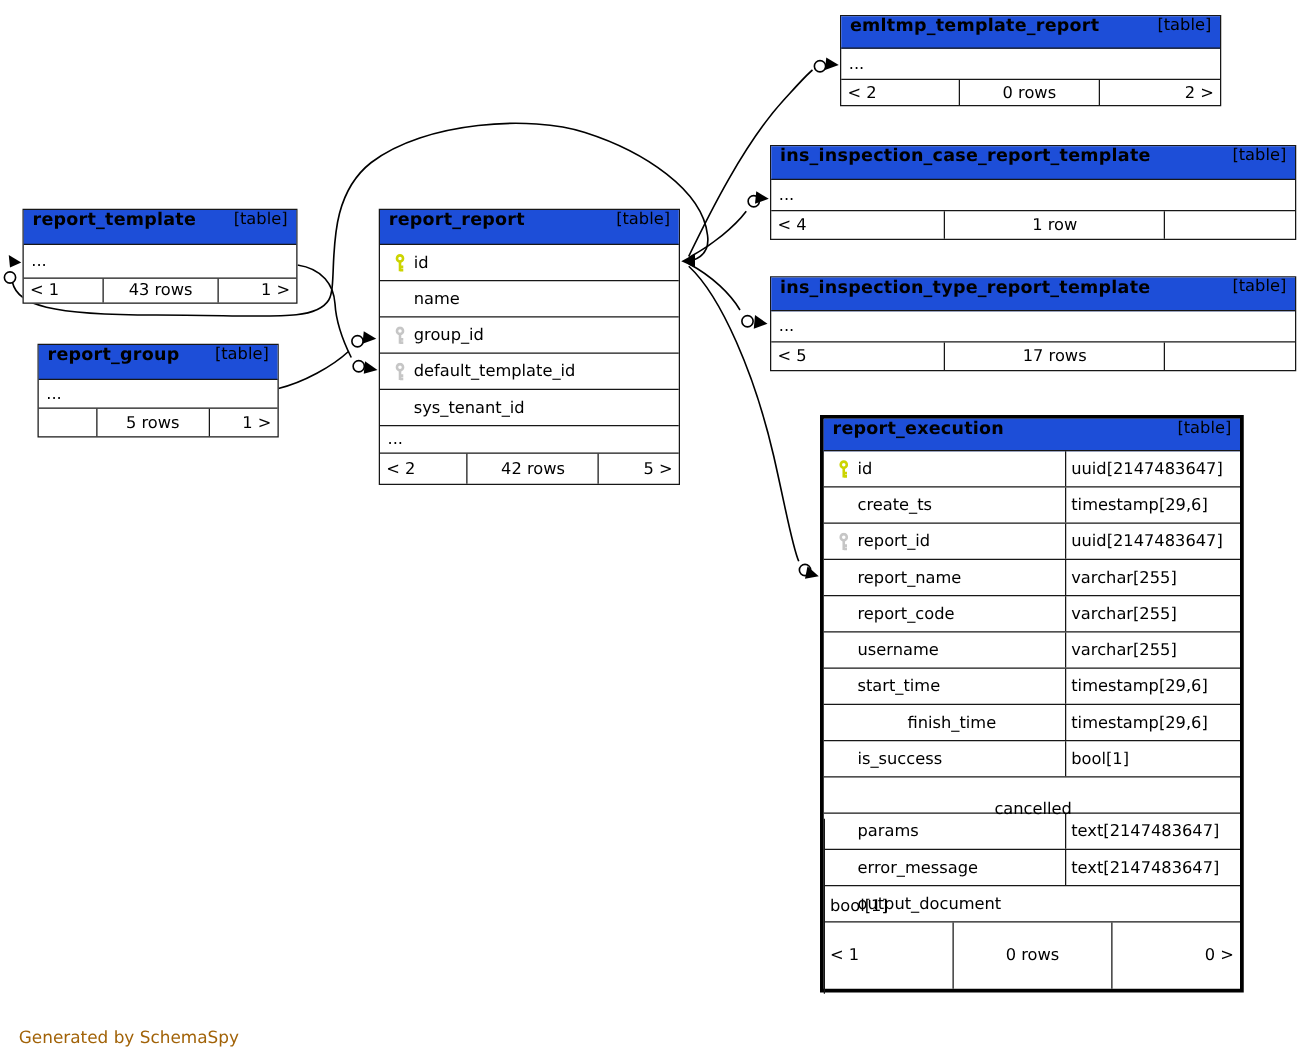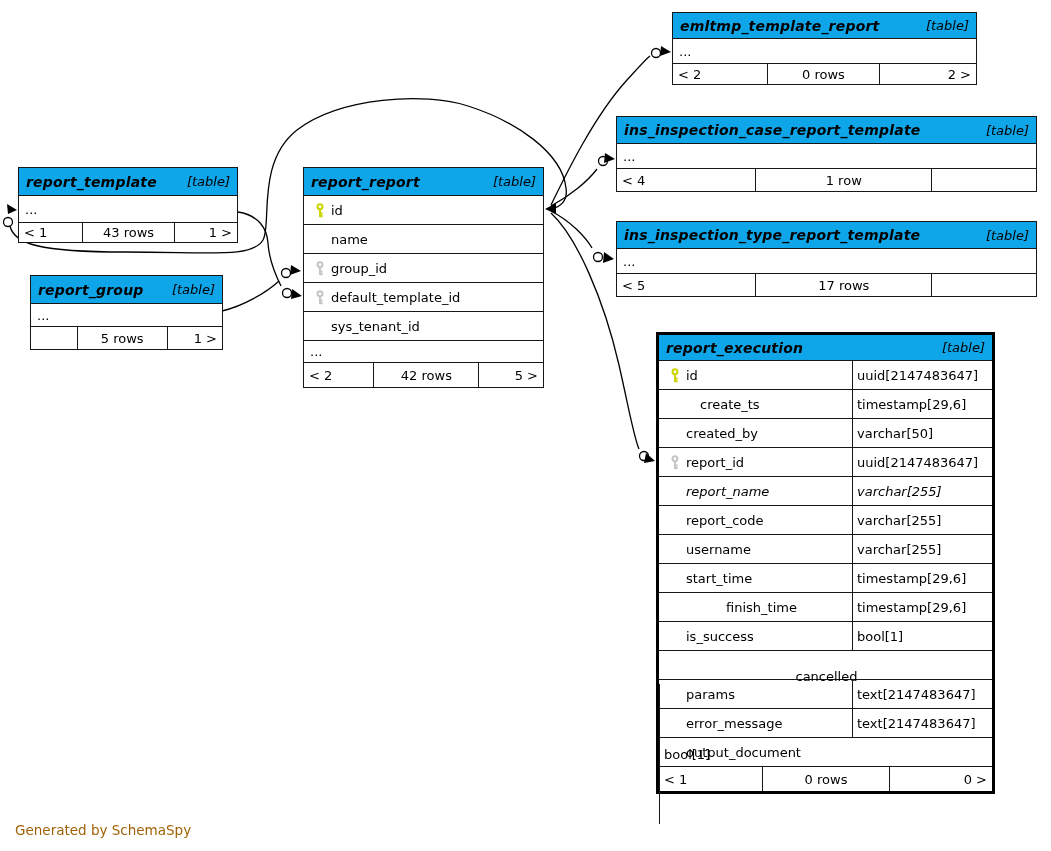--- a/index.html
+++ b/index.html
@@ -1,22 +1,22 @@
 <!DOCTYPE html>
 <html><head>
 <meta charset="utf-8">
 <style>
   html,body{margin:0;padding:0;background:#fff;}
   #canvas{position:relative;width:1051px;height:851px;background:#fff;overflow:hidden;
           font-family:"DejaVu Sans","Liberation Sans",sans-serif;color:#000;}
   .tbl{position:absolute;background:#fff;border:1.6px solid #171717;box-sizing:border-box;
        display:flex;flex-direction:column;font-size:13px;}
   .tbl.focal{border:3px solid #000;}
-  .tbl-hdr{background:#0ea5e9;display:flex;align-items:center;justify-content:space-between;
-           padding:0 7px;border-bottom:1.5px solid #171717;flex:0 0 auto;box-sizing:border-box;font-style:italic;}
+  .tbl-hdr{background:#1d4ed8;display:flex;align-items:flex-start;justify-content:space-between;
+           padding:0 7px;border-bottom:1.5px solid #171717;flex:0 0 auto;box-sizing:border-box;}
   .tbl-name{font-weight:bold;font-size:14px;letter-spacing:.2px;cursor:pointer;}
   .tbl-tag{font-size:13px;}
   .col-row{display:flex;align-items:center;border-bottom:1px solid #171717;flex:0 0 auto;box-sizing:border-box;}
   .key-slot{flex:0 0 18px;display:flex;align-items:center;justify-content:center;margin-left:7px;}
   .key-slot.key-pk{color:#ccd400;}
   .key-slot.key-fk{color:#c6c6c6;}
   .cname{flex:1 1 auto;padding-left:2px;white-space:nowrap;}
   .ctype{flex:0 0 140px;align-self:stretch;display:flex;align-items:center;
          border-left:1px solid #171717;padding-left:4px;box-sizing:border-box;white-space:nowrap;}
   .tbl-ellipsis{border-bottom:1px solid #171717;padding:0 6px;display:flex;align-items:center;
@@ -200,44 +200,39 @@
           <span class="key-slot key-pk">
             <svg viewBox="0 0 10 16" width="10" height="15">
               <circle cx="5" cy="4" r="2.6" fill="none" stroke="currentColor" stroke-width="2.2"></circle>
               <path d="M5 6.5 V15 M5 11.2 h2.8 M5 14 h2.8" stroke="currentColor" stroke-width="2.2" fill="none"></path>
             </svg>
           </span>
           <span class="cname">id</span>
           <span class="ctype">uuid[2147483647]</span>
         </div>
 
-        <div class="col-row" style="height:29px;padding-left:14px;">
+        <div class="col-row" style="height:29px;">
           <span class="key-slot"></span>
           <span class="cname">create_ts</span>
           <span class="ctype">timestamp[29,6]</span>
         </div>
 
-        <div class="col-row" style="height:29px;">
-          <span class="key-slot"></span>
-          <span class="cname">created_by</span>
-          <span class="ctype">varchar[50]</span>
-        </div>
 
         <div class="col-row" style="height:29px;">
           <span class="key-slot key-fk">
             <svg viewBox="0 0 10 16" width="10" height="15">
               <circle cx="5" cy="4" r="2.6" fill="none" stroke="currentColor" stroke-width="2.2"></circle>
               <path d="M5 6.5 V15 M5 11.2 h2.8 M5 14 h2.8" stroke="currentColor" stroke-width="2.2" fill="none"></path>
             </svg>
           </span>
           <span class="cname">report_id</span>
           <span class="ctype">uuid[2147483647]</span>
         </div>
 
-        <div class="col-row" style="height:29px;font-style:italic;">
+        <div class="col-row" style="height:29px;">
           <span class="key-slot"></span>
           <span class="cname">report_name</span>
           <span class="ctype">varchar[255]</span>
         </div>
 
         <div class="col-row" style="height:29px;">
           <span class="key-slot"></span>
           <span class="cname">report_code</span>
           <span class="ctype">varchar[255]</span>
         </div>

